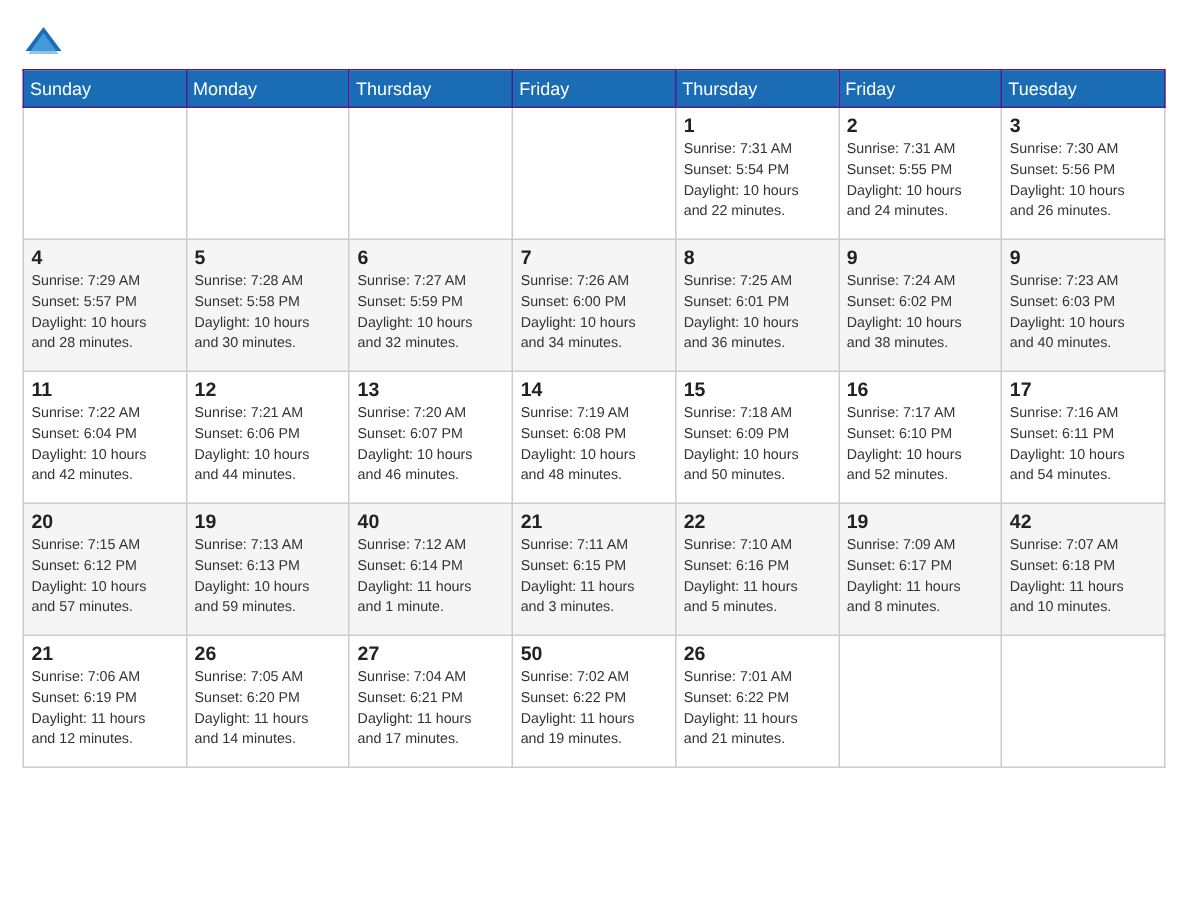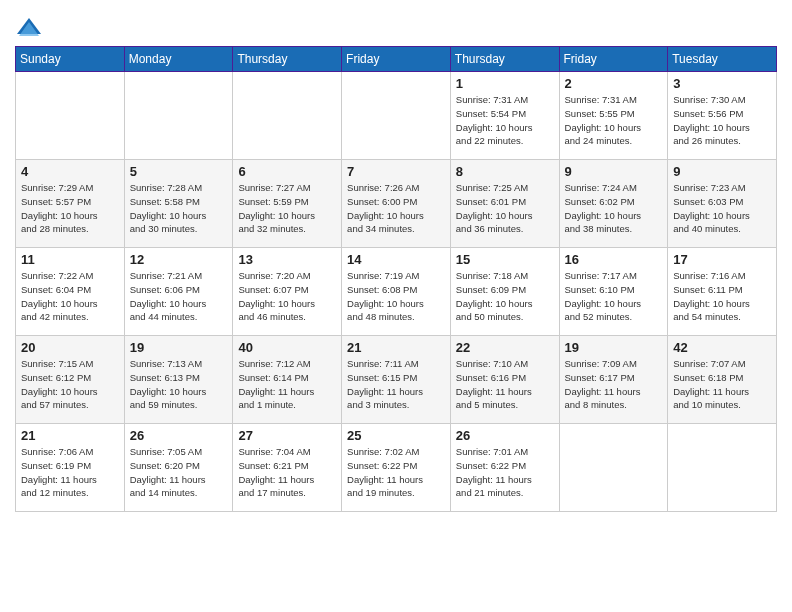--- a/index.html
+++ b/index.html
@@ -251,21 +251,21 @@
           </td>
           <td>
             <span class="day-num">26</span>
             <div class="day-info">Sunrise: 7:05 AM<br>Sunset: 6:20 PM<br>Daylight: 11 hours<br>and 14 minutes.</div>
           </td>
           <td>
             <span class="day-num">27</span>
             <div class="day-info">Sunrise: 7:04 AM<br>Sunset: 6:21 PM<br>Daylight: 11 hours<br>and 17 minutes.</div>
           </td>
           <td>
-            <span class="day-num">25</span>
+            <span class="day-num">50</span>
             <div class="day-info">Sunrise: 7:02 AM<br>Sunset: 6:22 PM<br>Daylight: 11 hours<br>and 19 minutes.</div>
           </td>
           <td>
             <span class="day-num">26</span>
             <div class="day-info">Sunrise: 7:01 AM<br>Sunset: 6:22 PM<br>Daylight: 11 hours<br>and 21 minutes.</div>
           </td>
           <td class="empty"></td>
           <td class="empty"></td>
         </tr>
       </tbody>

